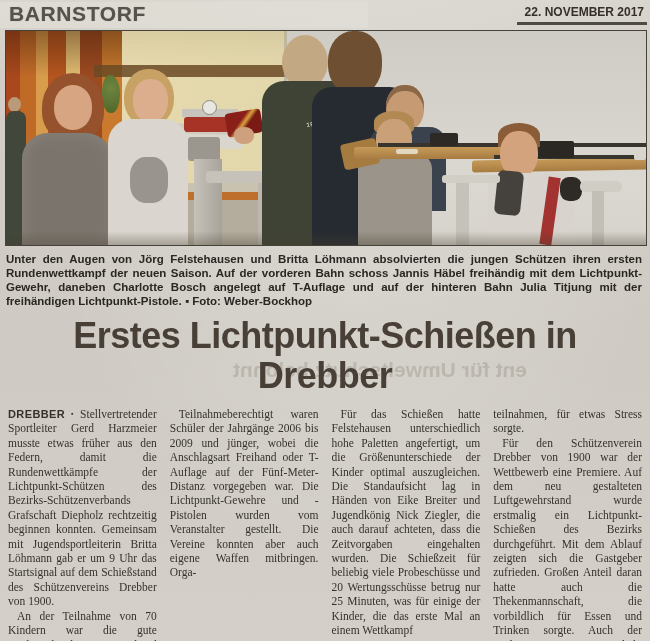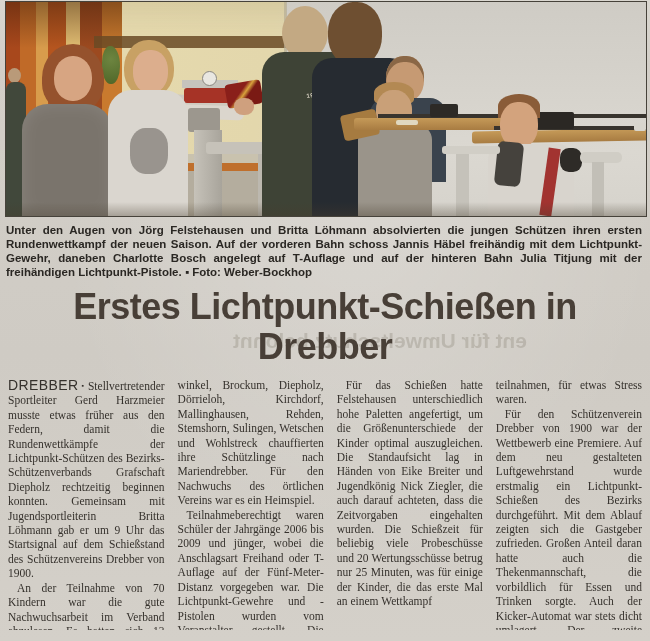--- a/index.html
+++ b/index.html
@@ -34,28 +34,33 @@
   .headline{position:relative; z-index:1; text-align:center; font-size:36px; font-weight:700;
     color:#483f37; letter-spacing:-.5px; line-height:40px; margin:0 2px;}
   .subhead{position:relative; z-index:1; text-align:center; font-size:18px; color:#3d3831;
     margin-top:5px; letter-spacing:0;}
   
   .cols{display:flex; gap:13px; padding:0 8px; margin-top:11px; height:252px; overflow:hidden;}
   .col{flex:1 1 0; font-family:"Liberation Serif", serif; font-size:11.5px; line-height:14.4px;
     color:#35312c; text-align:justify; hyphens:auto; -webkit-hyphens:auto;}
   .col p{margin:0;}
   .col p.indent{text-indent:9px;}
-  .dateline{font-family:"Liberation Sans", sans-serif; font-weight:400; font-size:14px; letter-spacing:.4px;}
+  .dateline{font-family:"Liberation Sans", sans-serif; font-weight:700; font-size:11px; letter-spacing:.4px;}
   .bullet{font-size:7px; vertical-align:2px; padding:0 4px 0 3px;}
 </style>
 </head>
 <body>
 
 <div class="page">
 
+  <div class="masthead">
+    <div class="masthead-hl"></div>
+    <div class="section-name">BARNSTORF</div>
+    <div class="issue-date">22. NOVEMBER 2017</div>
+  </div>
 
   <div class="photo">
 
     <div class="p" style="left:0;top:0;width:116px;height:214px;background:repeating-linear-gradient(90deg,#a8481c 0 14px,#c06a28 14px 30px,#d89c4c 30px 42px,#b5551f 42px 60px,#e0bc72 60px 74px,#9c4a20 74px 96px,#c97a2e 96px 116px);"></div>
     <div class="p" style="left:0;top:0;width:116px;height:46px;background:linear-gradient(180deg,rgba(60,28,8,.45),rgba(60,28,8,0));"></div>
     <div class="p" style="left:88px;top:34px;width:192px;height:12px;background:#6a4a24;opacity:.85;"></div>
     <div class="p" style="left:280px;top:0;width:360px;height:214px;background:linear-gradient(180deg,#cfccc5,#dbd8d1 70%,#d6d3cc);"></div>
     <div class="p" style="left:278px;top:0;width:3px;height:160px;background:#b7ae96;opacity:.7;"></div>
     <div class="p" style="left:96px;top:44px;width:18px;height:38px;background:radial-gradient(circle at 50% 35%,#6d8540,#4f6628);border-radius:45% 55% 50% 50%;"></div>
 
@@ -133,25 +138,24 @@
     <div class="ghost">ent für Umweltschutz belohnt</div>
     <h1 class="headline">Erstes Lichtpunkt-Schießen in Drebber</h1>
   </div>
 
   <div class="cols">
     <div class="col">
       <p><span class="dateline">DREBBER</span><span class="bullet">▪</span><span>Stellvertretender Sportleiter Gerd Harzmeier musste etwas früher aus den Federn, damit die Rundenwettkämpfe der Lichtpunkt-Schützen des Bezirks-Schützenverbands Grafschaft Diepholz rechtzeitig beginnen konnten. Gemeinsam mit Jugendsportleiterin Britta Löhmann gab er um 9 Uhr das Startsignal auf dem Schießstand des Schützenvereins Drebber von 1900.</span></p>
       <p class="indent"><span>An der Teilnahme von 70 Kindern war die gute Nachwuchsarbeit im Verband abzulesen. Es hatten sich 13 Vereine aus dem Bezirk angemeldet. Betreuer aus Block-</span></p>
     </div>
     <div class="col">
-      <p><span>winkel, Brockum, Diepholz, Dörrieloh, Kirchdorf, Mallinghausen, Rehden, Stemshorn, Sulingen, Wetschen und Wohlstreck chauffierten ihre Schützlinge nach Mariendrebber. Für den Nachwuchs des örtlichen Vereins war es ein Heimspiel.</span></p>
       <p class="indent"><span>Teilnahmeberechtigt waren Schüler der Jahrgänge 2006 bis 2009 und jünger, wobei die Anschlagsart Freihand oder T-Auflage auf der Fünf-Meter-Distanz vorgegeben war. Die Lichtpunkt-Gewehre und -Pistolen wurden vom Veranstalter gestellt. Die Vereine konnten aber auch eigene Waffen mitbringen. Orga-</span></p>
     </div>
     <div class="col">
       <p class="indent"><span>Für das Schießen hatte Felstehausen unterschiedlich hohe Paletten angefertigt, um die Größenunterschiede der Kinder optimal auszugleichen. Die Standaufsicht lag in Händen von Eike Breiter und Jugendkönig Nick Ziegler, die auch darauf achteten, dass die Zeitvorgaben eingehalten wurden. Die Schießzeit für beliebig viele Probeschüsse und 20 Wertungsschüsse betrug nur 25 Minuten, was für einige der Kinder, die das erste Mal an einem Wettkampf</span></p>
     </div>
     <div class="col">
-      <p><span>teilnahmen, für etwas Stress waren.</span></p>
+      <p><span>teilnahmen, für etwas Stress sorgte.</span></p>
       <p class="indent"><span>Für den Schützenverein Drebber von 1900 war der Wettbewerb eine Premiere. Auf dem neu gestalteten Luftgewehrstand wurde erstmalig ein Lichtpunkt-Schießen des Bezirks durchgeführt. Mit dem Ablauf zeigten sich die Gastgeber zufrieden. Großen Anteil daran hatte auch die Thekenmannschaft, die vorbildlich für Essen und Trinken sorgte. Auch der Kicker-Automat war stets dicht umlagert. Der zweite Durchgang der Rundenwettkämpfe findet am 14. Januar 2018 in Wetschen statt.</span></p>
     </div>
   </div>
 
 </div>
 
 </body></html>

